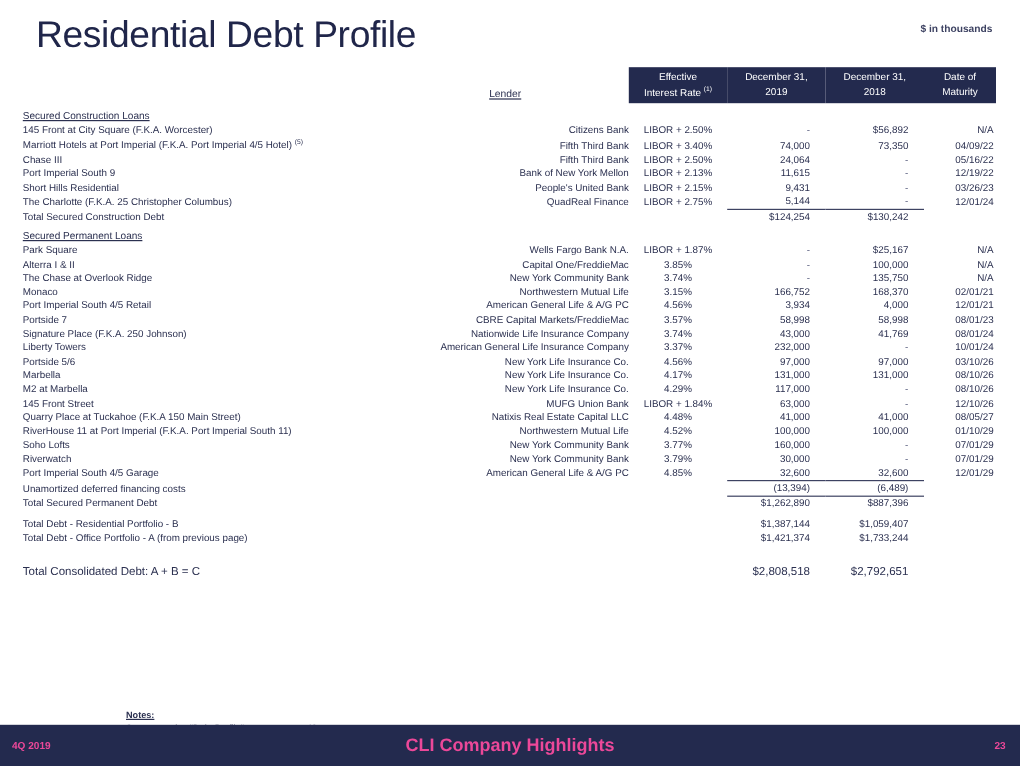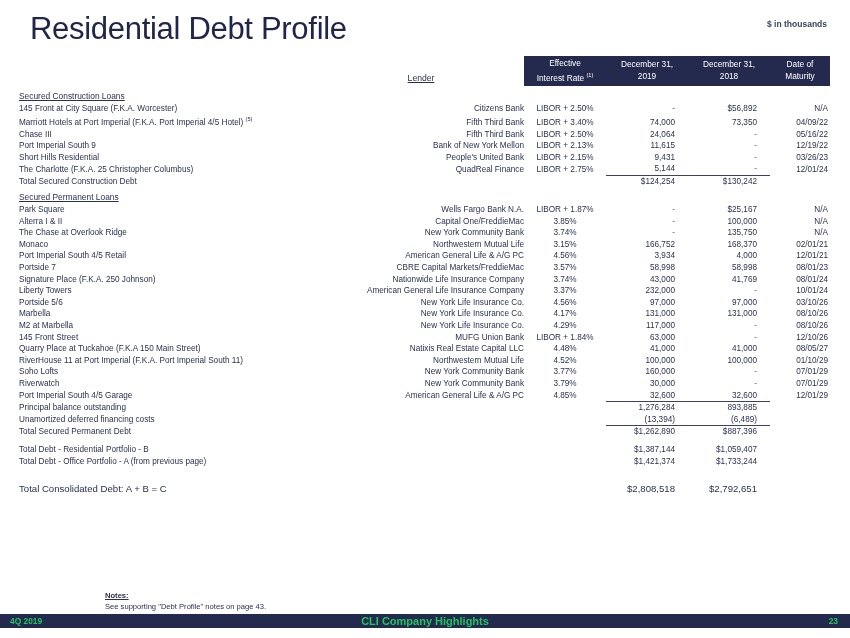--- a/index.html
+++ b/index.html
@@ -127,28 +127,28 @@
   }
   .notes-title {
     font-weight: bold;
     text-decoration: underline;
   }
   
   .footer {
     position: absolute;
     left: 0;
     right: 0;
-    bottom: 10px;
-    height: 14px;
+    bottom: 0;
+    height: 34px;
     background: #232a4e;
-    color: #22c55e;
+    color: #ec4899;
   }
   .footer > div { position: absolute; top: 50%; transform: translateY(-50%); }
   .footer-left  { left: 10px; font-size: 8.4px; font-weight: bold; }
-  .footer-center{ left: 0; right: 0; text-align: center; font-size: 11px; font-weight: bold; }
+  .footer-center{ left: 0; right: 0; text-align: center; font-size: 15px; font-weight: bold; }
   .footer-right { right: 12px; font-size: 8.4px; font-weight: bold; margin-left: 18px; }
 </style>
 </head>
 <body>
 
 <div id="slide">
 
   <div class="title">Residential Debt Profile</div>
   <div class="units-label">$ in thousands</div>
 
@@ -364,28 +364,20 @@
         </tr>
         <tr>
           <td class="prop">Port Imperial South 4/5 Garage</td>
           <td class="lender">American General Life &amp; A/G PC</td>
           <td class="rate">4.85%</td>
           <td class="num ul-num">32,600</td>
           <td class="num ul-num">32,600</td>
           <td class="mat">12/01/29</td>
         </tr>
         <tr>
-          <td class="prop">Principal balance outstanding</td>
-          <td></td>
-          <td></td>
-          <td class="num">1,276,284</td>
-          <td class="num">893,885</td>
-          <td></td>
-        </tr>
-        <tr>
           <td class="prop">Unamortized deferred financing costs</td>
           <td></td>
           <td></td>
           <td class="num ul-num">(13,394)</td>
           <td class="num ul-num">(6,489)</td>
           <td></td>
         </tr>
         <tr class="total-row">
           <td class="prop">Total Secured Permanent Debt</td>
           <td></td>

